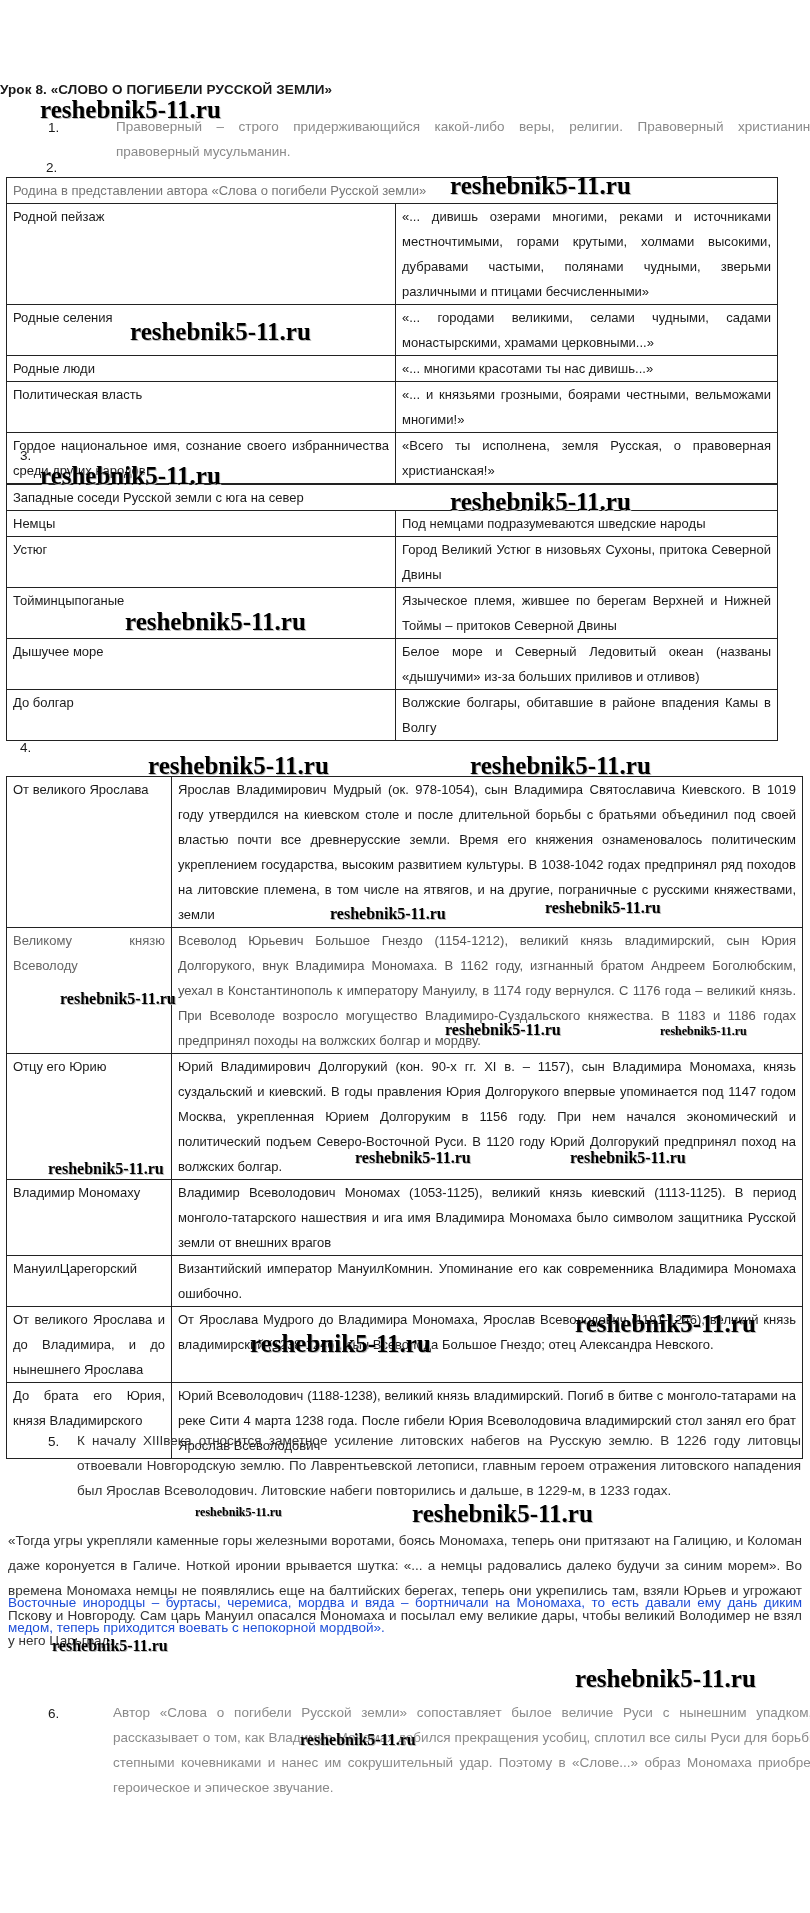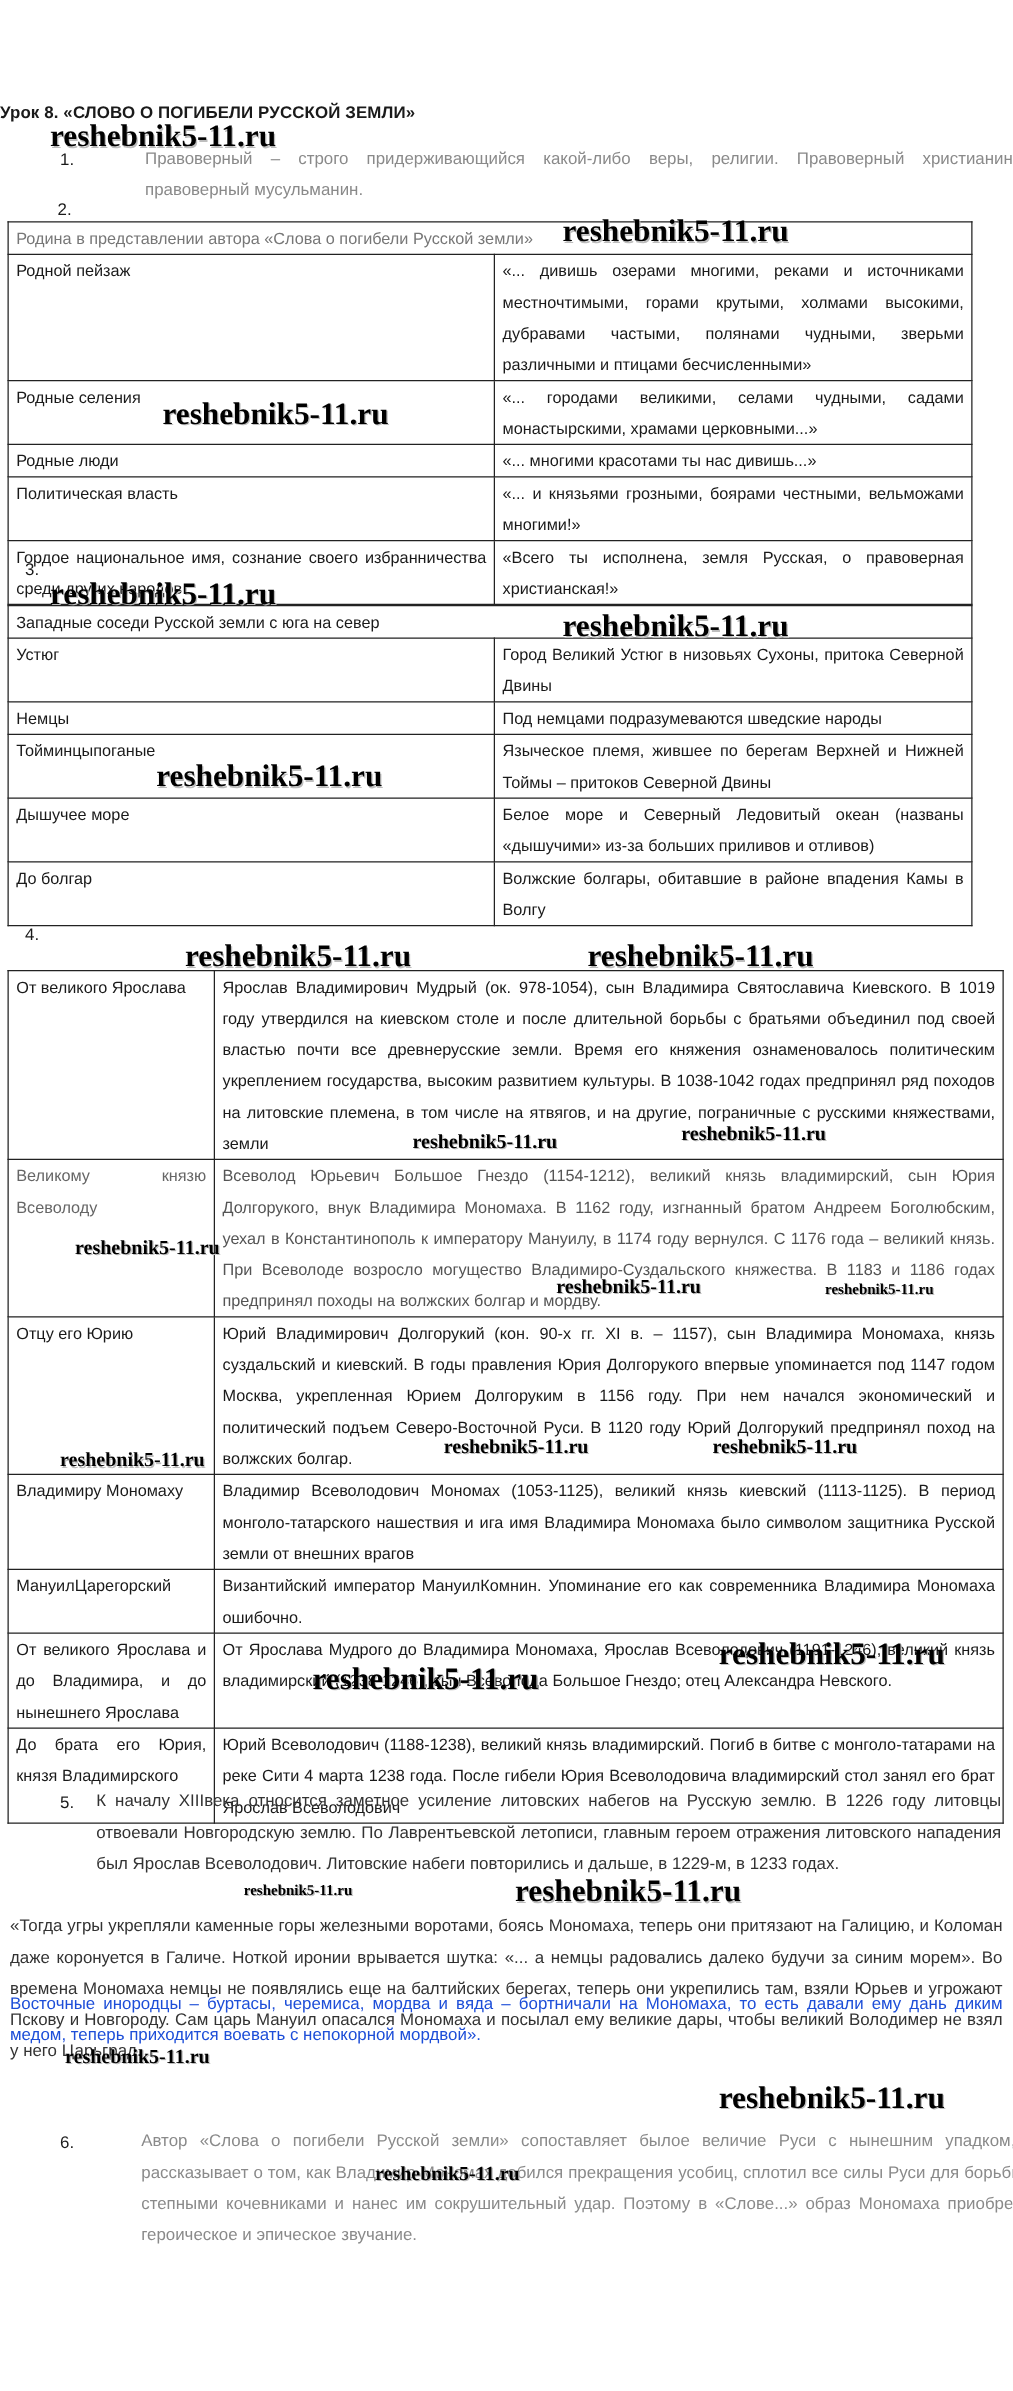--- a/index.html
+++ b/index.html
@@ -80,26 +80,26 @@
 </tbody>
   </table>
 
 <div class="num" style="left:20px;top:448px;">3.</div>
 <table style="left:6px;top:484px;width:772px;">
   <tbody>
       <tr>
         <td class="full" colspan="2">Западные соседи Русской земли с юга на север</td>
       </tr>
   <tr>
+        <td>Немцы</td>
+        <td>Под немцами подразумеваются шведские народы</td>
+      </tr>
+  <tr>
         <td style="width:376px;">Устюг</td>
         <td>Город Великий Устюг в низовьях Сухоны, притока Северной Двины</td>
-      </tr>
-  <tr>
-        <td>Немцы</td>
-        <td>Под немцами подразумеваются шведские народы</td>
       </tr>
   <tr>
         <td>Тойминцыпоганые</td>
         <td>Языческое племя, жившее по берегам Верхней и Нижней Тоймы – притоков Северной Двины</td>
       </tr>
   <tr>
         <td>Дышучее море</td>
         <td>Белое море и Северный Ледовитый океан (названы «дышучими» из-за больших приливов и отливов)</td>
       </tr>
   <tr>
@@ -118,21 +118,21 @@
       </tr>
   <tr>
         <td style="color:#666;margin-top:36px;">Великому князю Всеволоду</td>
         <td style="color:#555;">Всеволод Юрьевич Большое Гнездо (1154-1212), великий князь владимирский, сын Юрия Долгорукого, внук Владимира Мономаха. В 1162 году, изгнанный братом Андреем Боголюбским, уехал в Константинополь к императору Мануилу, в 1174 году вернулся. С 1176 года – великий князь. При Всеволоде возросло могущество Владимиро-Суздальского княжества. В 1183 и 1186 годах предпринял походы на волжских болгар и мордву.</td>
       </tr>
   <tr>
         <td>Отцу его Юрию</td>
         <td>Юрий Владимирович Долгорукий (кон. 90-х гг. XI в. – 1157), сын Владимира Мономаха, князь суздальский и киевский. В годы правления Юрия Долгорукого впервые упоминается под 1147 годом Москва, укрепленная Юрием Долгоруким в 1156 году. При нем начался экономический и политический подъем Северо-Восточной Руси. В 1120 году Юрий Долгорукий предпринял поход на волжских болгар.</td>
       </tr>
   <tr>
-        <td>Владимиру Мономаху</td>
+        <td>Владимир Мономаху</td>
         <td>Владимир Всеволодович Мономах (1053-1125), великий князь киевский (1113-1125). В период монголо-татарского нашествия и ига имя Владимира Мономаха было символом защитника Русской земли от внешних врагов</td>
       </tr>
   <tr>
         <td style="text-align:left;">МануилЦарегорский</td>
         <td>Византийский император МануилКомнин. Упоминание его как современника Владимира Мономаха ошибочно.</td>
       </tr>
   <tr>
         <td>От великого Ярослава и до Владимира, и до нынешнего Ярослава</td>
         <td>От Ярослава Мудрого до Владимира Мономаха, Ярослав Всеволодович (1191-1246), великий князь владимирский (1238-1246), сын Всеволода Большое Гнездо; отец Александра Невского.</td>
       </tr>

